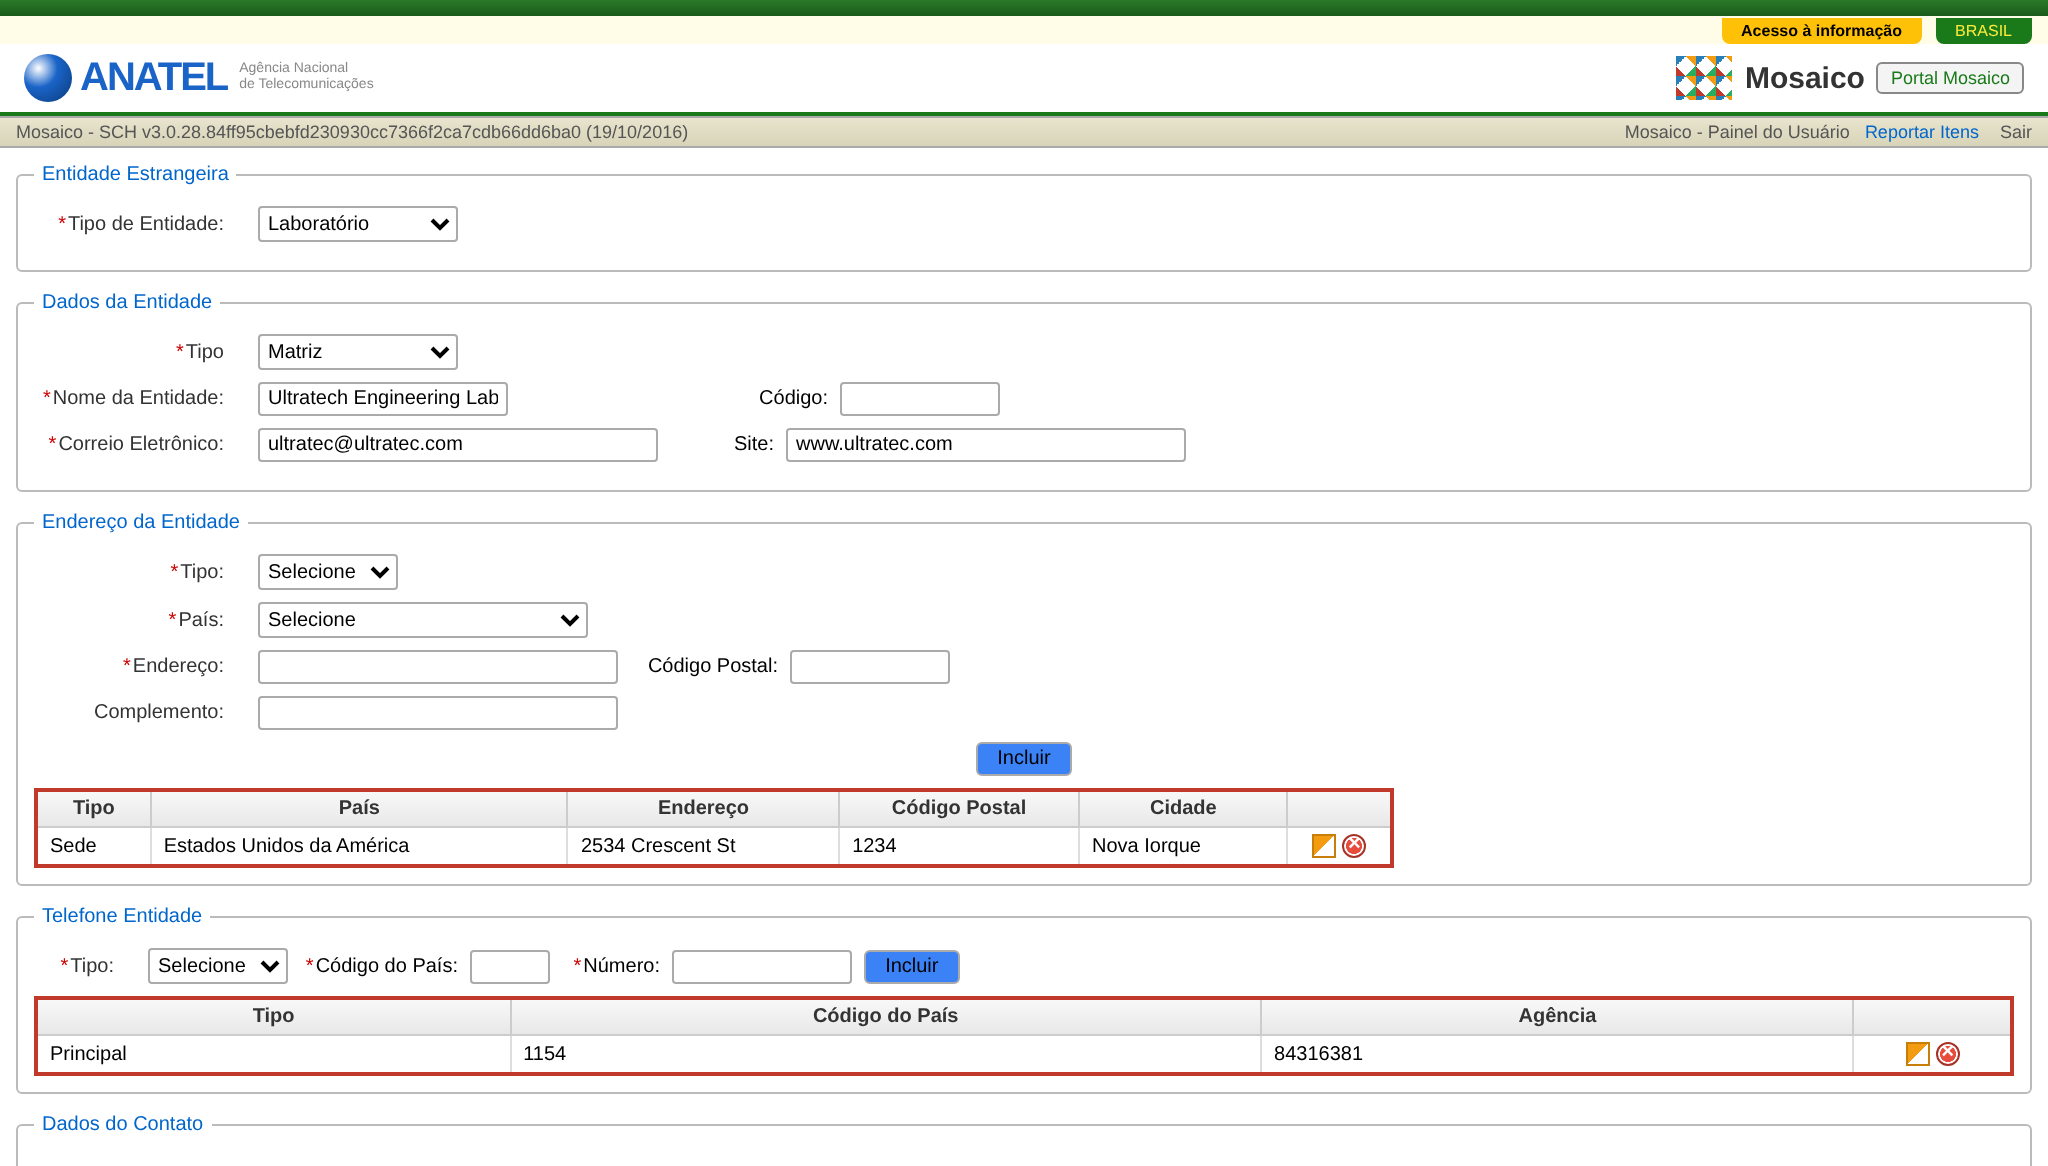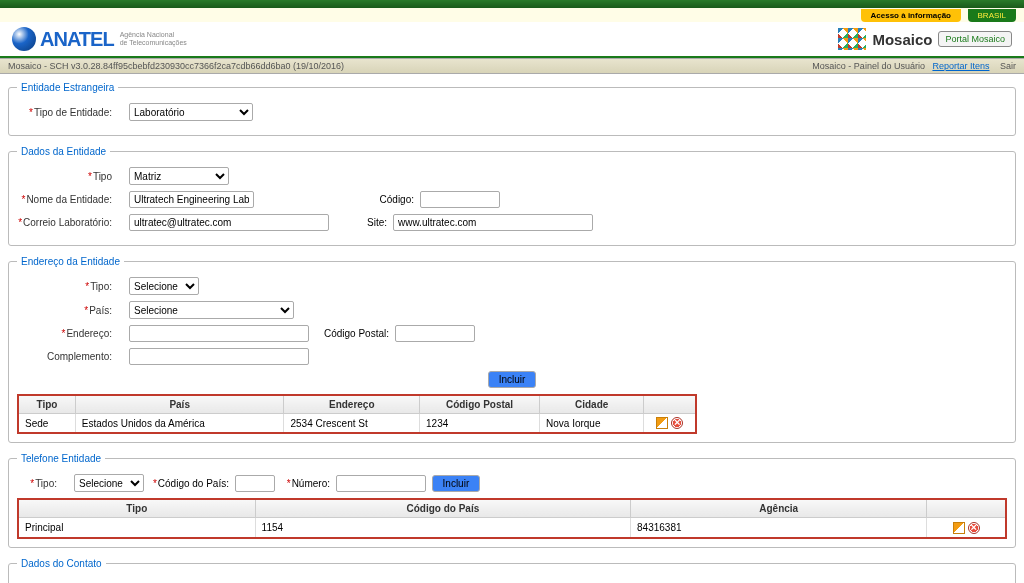--- a/index.html
+++ b/index.html
@@ -87,21 +87,21 @@
   .portal-btn{
     border:1px solid #888;border-radius:3px;padding:2px 6px;
     font-size:9px;color:#1a7a1a;background:#f4f4f4;
   }
   .version-bar{
     background:linear-gradient(#e8e4ce,#d8d4b8);
     border-top:1px solid #aaa;border-bottom:1px solid #aaa;
     padding:2px 8px;font-size:9px;color:#555;
     display:flex;justify-content:space-between;gap:36px;
   }
-  .version-right a{color:#0066cc;text-decoration:underline;margin-right:8px;text-align:right;}
+  .version-right a{color:#0066cc;margin-right:8px;text-align:right;}
   .main{padding:8px;}
   fieldset{
     border:1px solid #bbb;border-radius:3px;
     margin:0 0 10px 0;padding:10px 8px 8px 8px;
     position:relative;
   }
   legend{
     color:#0066cc;font-size:10px;padding:0 4px;
   }
   .row{display:flex;align-items:center;margin-bottom:6px;}
@@ -183,21 +183,21 @@
     <span style="cursor:pointer;">Sair</span>
   </span>
 </div>
 
 <div class="main">
 
 <fieldset>
   <legend>Entidade Estrangeira</legend>
   <div class="row">
     <span class="lbl req">Tipo de Entidade:</span>
-    <select style="width:124px;">
+    <select style="width:100px;">
       <option>Laboratório</option>
     </select>
   </div>
 </fieldset>
 
 <fieldset>
   <legend>Dados da Entidade</legend>
   <div class="row">
     <span class="lbl req">Tipo</span>
     <select style="width:100px;">
@@ -205,21 +205,21 @@
     </select>
   </div>
   <div class="row">
     <span class="lbl req">Nome da Entidade:</span>
     <input type="text" style="width: 125px;" value="Ultratech Engineering Labs Inc.">
     <span class="spacer"></span>
     <span class="lbl2" style="width:60px;margin-left:60px;">Código:</span>
     <input type="text" style="width: 80px;">
   </div>
   <div class="row">
-    <span class="lbl req">Correio Laboratório:</span>
+    <span class="lbl req">Correio Eletrônico:</span>
     <input type="text" style="width: 200px;" value="ultratec@ultratec.com">
     <span class="lbl2" style="width:40px;margin-left:18px;">Site:</span>
     <input type="text" style="width: 200px;" value="www.ultratec.com">
   </div>
 </fieldset>
 
 <fieldset>
   <legend>Endereço da Entidade</legend>
   <div class="row">
     <span class="lbl req">Tipo:</span>

